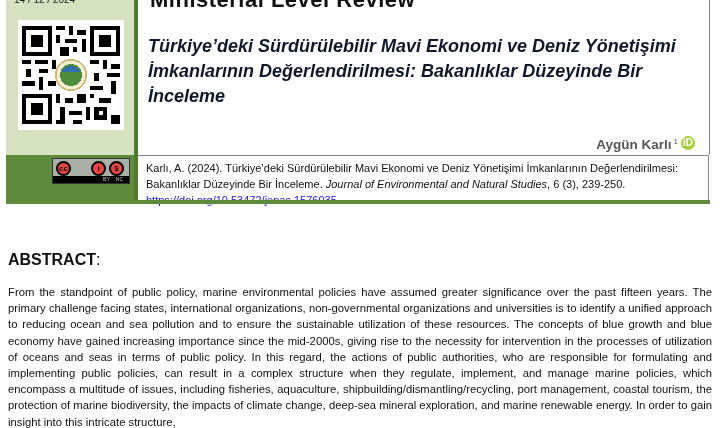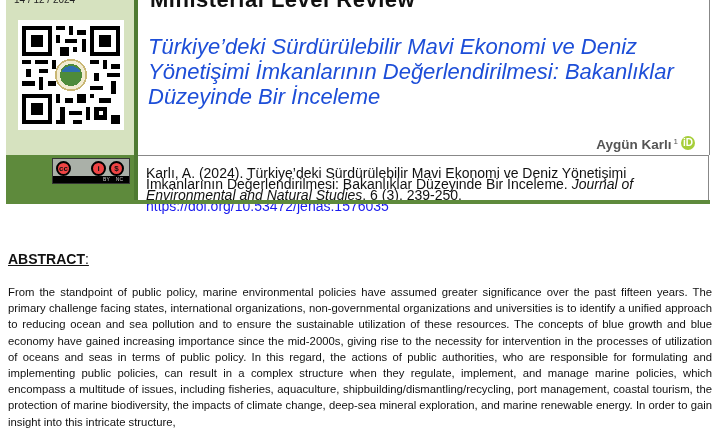--- a/index.html
+++ b/index.html
@@ -13,28 +13,28 @@
   .bottom-line{position:absolute;left:0;top:200px;width:704px;height:4px;background:#5e8a3c;}
   .date{position:absolute;left:8px;top:-6px;font-size:10px;color:#222;}
   .qr{position:absolute;left:12px;top:20px;width:106px;height:110px;background:#fff;}
   .qr svg{width:100%;height:100%;}
   .cc-badge{position:absolute;left:46px;top:158px;width:78px;height:26px;background:#aab0a8;border:1px solid #333;box-sizing:border-box;}
   .cc-badge .strip{position:absolute;left:0;bottom:0;width:100%;height:7px;background:#000;color:#ccc;font-size:5px;text-align:right;line-height:7px;}
   .cc-badge .strip span{margin-right:6px;}
   .cc-circle{position:absolute;top:2px;width:15px;height:15px;border-radius:50%;border:2px solid #000;background:#ef4444;box-sizing:border-box;font-size:8px;font-weight:bold;text-align:center;line-height:11px;}
   .howto{position:absolute;right:8px;top:184px;font-size:10px;font-weight:bold;color:#fff;}
   .top-cut{position:absolute;left:12px;top:-13px;font-size:22px;font-weight:bold;color:#111;letter-spacing:0.5px;}
-  .title{position:absolute;left:10px;top:34px;width:545px;font-size:22px;font-style:italic;font-weight:normal;color:#1d4ed8;line-height:25px;}
+  .title{position:absolute;left:10px;top:34px;width:545px;font-size:18px;font-style:italic;font-weight:bold;color:#0f172a;line-height:25px;}
   .author{position:absolute;right:14px;top:136px;font-size:13.5px;font-weight:bold;color:#555;}
   .author sup{font-size:8px;font-weight:normal;margin-left:2px;}
   .orcid{display:inline-block;width:14px;height:14px;border-radius:50%;background:#a6ce39;color:#fff;font-size:10px;text-align:center;line-height:14px;vertical-align:3px;margin-left:3px;}
-  .cite-text{position:absolute;left:8px;top:12px;width:555px;font-size:14px;line-height:11px;color:#111;}
+  .cite-text{position:absolute;left:8px;top:4px;width:555px;font-size:11px;line-height:16px;color:#111;}
   .cite-text i{font-style:italic;}
   .cite-link{color:#1a1aee;}
-  .abs-label{position:absolute;left:8px;top:251px;font-size:14px;text-decoration:underline;}
+  .abs-label{position:absolute;left:8px;top:251px;font-size:16px;}
   .abs-label b{font-weight:bold;}
   .abstract{position:absolute;left:8px;top:284px;width:704px;font-size:11.3px;line-height:16.2px;text-align:justify;color:#111;}
 </style>
 </head>
 <body>
 
 <div class="header">
   <div class="left-top">
     <div class="date">14 / 12 / 2024</div>
     <div class="qr">

